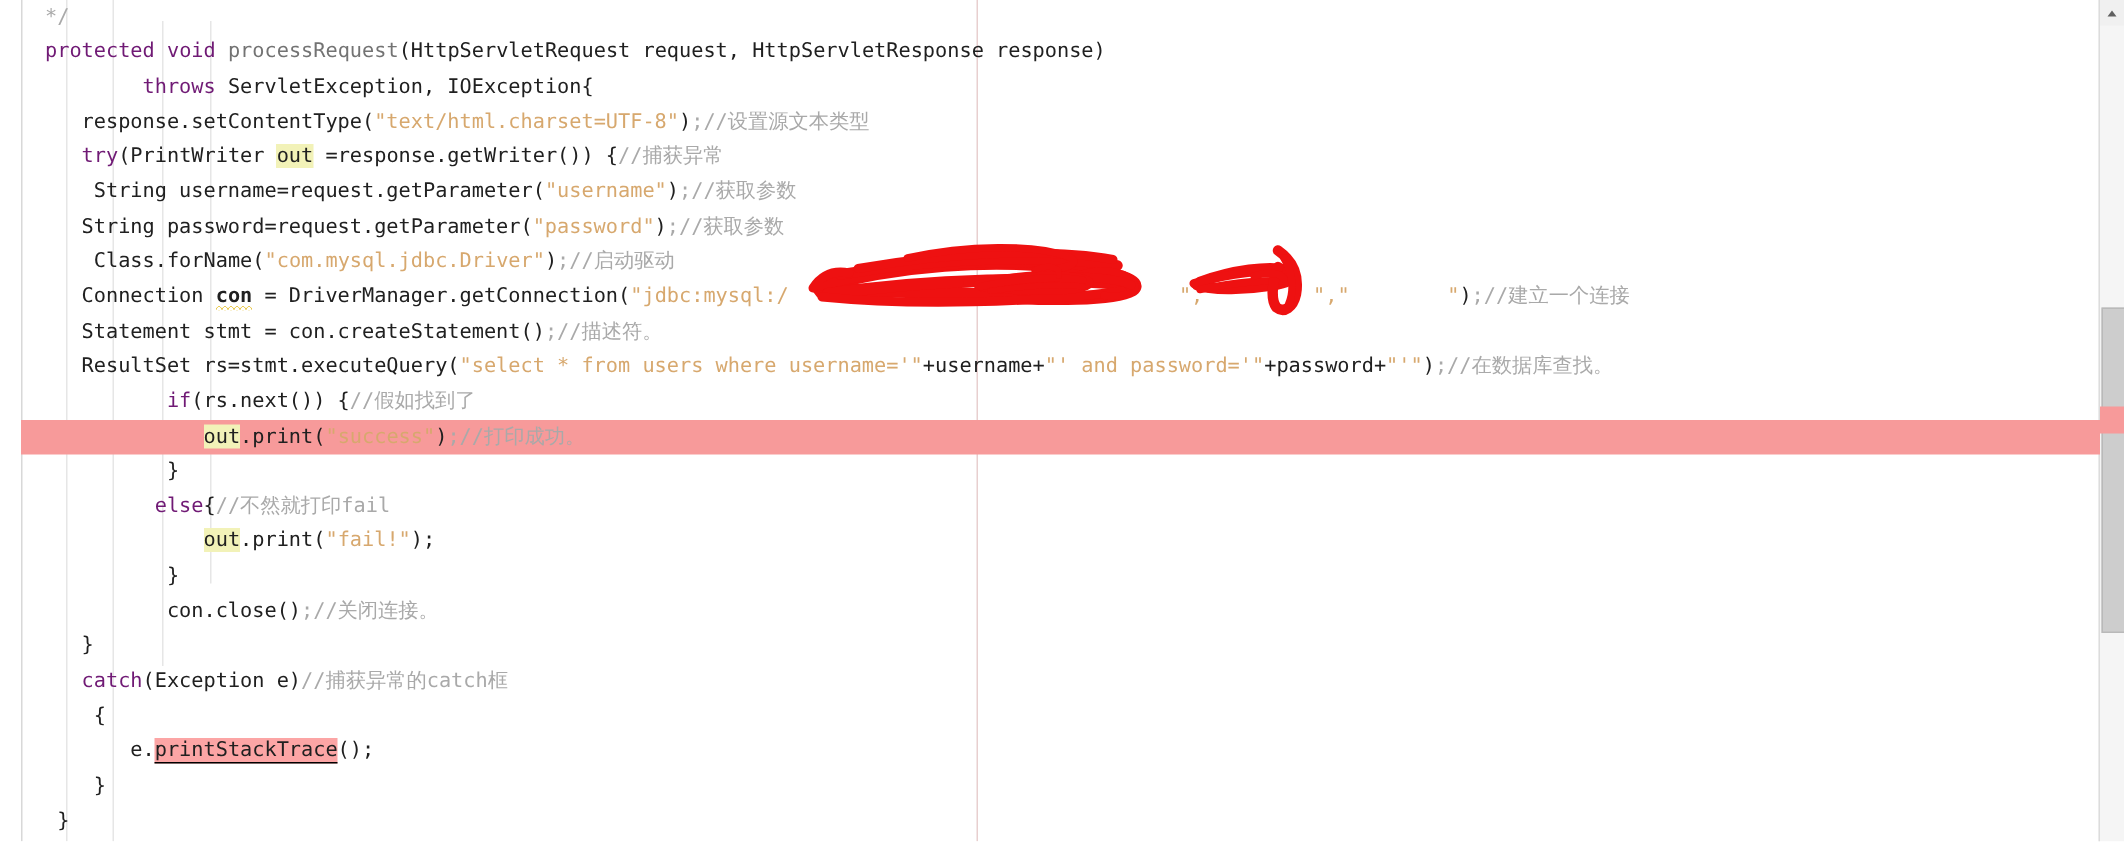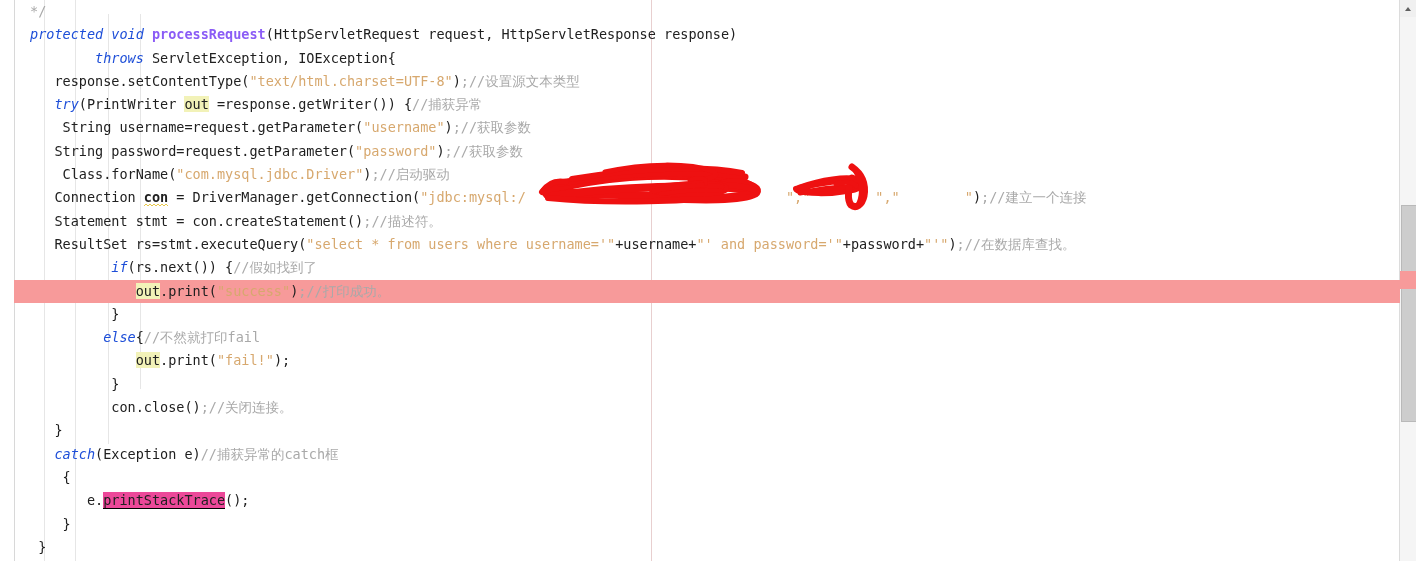--- a/index.html
+++ b/index.html
@@ -46,27 +46,27 @@
   .line-inner{position:relative;z-index:2;display:inline-block;}
 
   
   .row-hl{
     position:absolute;left:14px;right:0;height:23px;
     background:#f79a9a;
     z-index:1;
   }
 
   
-  .kw      {color:#1d4ed8;font-style:italic;}
-  .bold    {font-weight:bold;color:#8b5cf6;}
+  .kw      {color:#701a75;}
+  .bold    {font-weight:normal;color:#737373;}
   .italic  {color:#202020;}
   .str     {color:#d7a86e;}
   .cmt     {color:#a9a9a9;}
   .hl-yellow{background:#f2f2b8;}
-  .hl-yellow-u{background:#ec4899;border-bottom:1px solid #000;}
+  .hl-yellow-u{background:#fca5a5;border-bottom:1px solid #000;}
   .squiggle{
     background-image:linear-gradient(45deg,transparent 65%,#e8c84a 65%,#e8c84a 80%,transparent 80%),
                      linear-gradient(-45deg,transparent 65%,#e8c84a 65%,#e8c84a 80%,transparent 80%);
     background-size:4px 3px;
     background-repeat:repeat-x;
     background-position:0 100%;
     padding-bottom:2px;
     font-weight:bold;
   }
 

